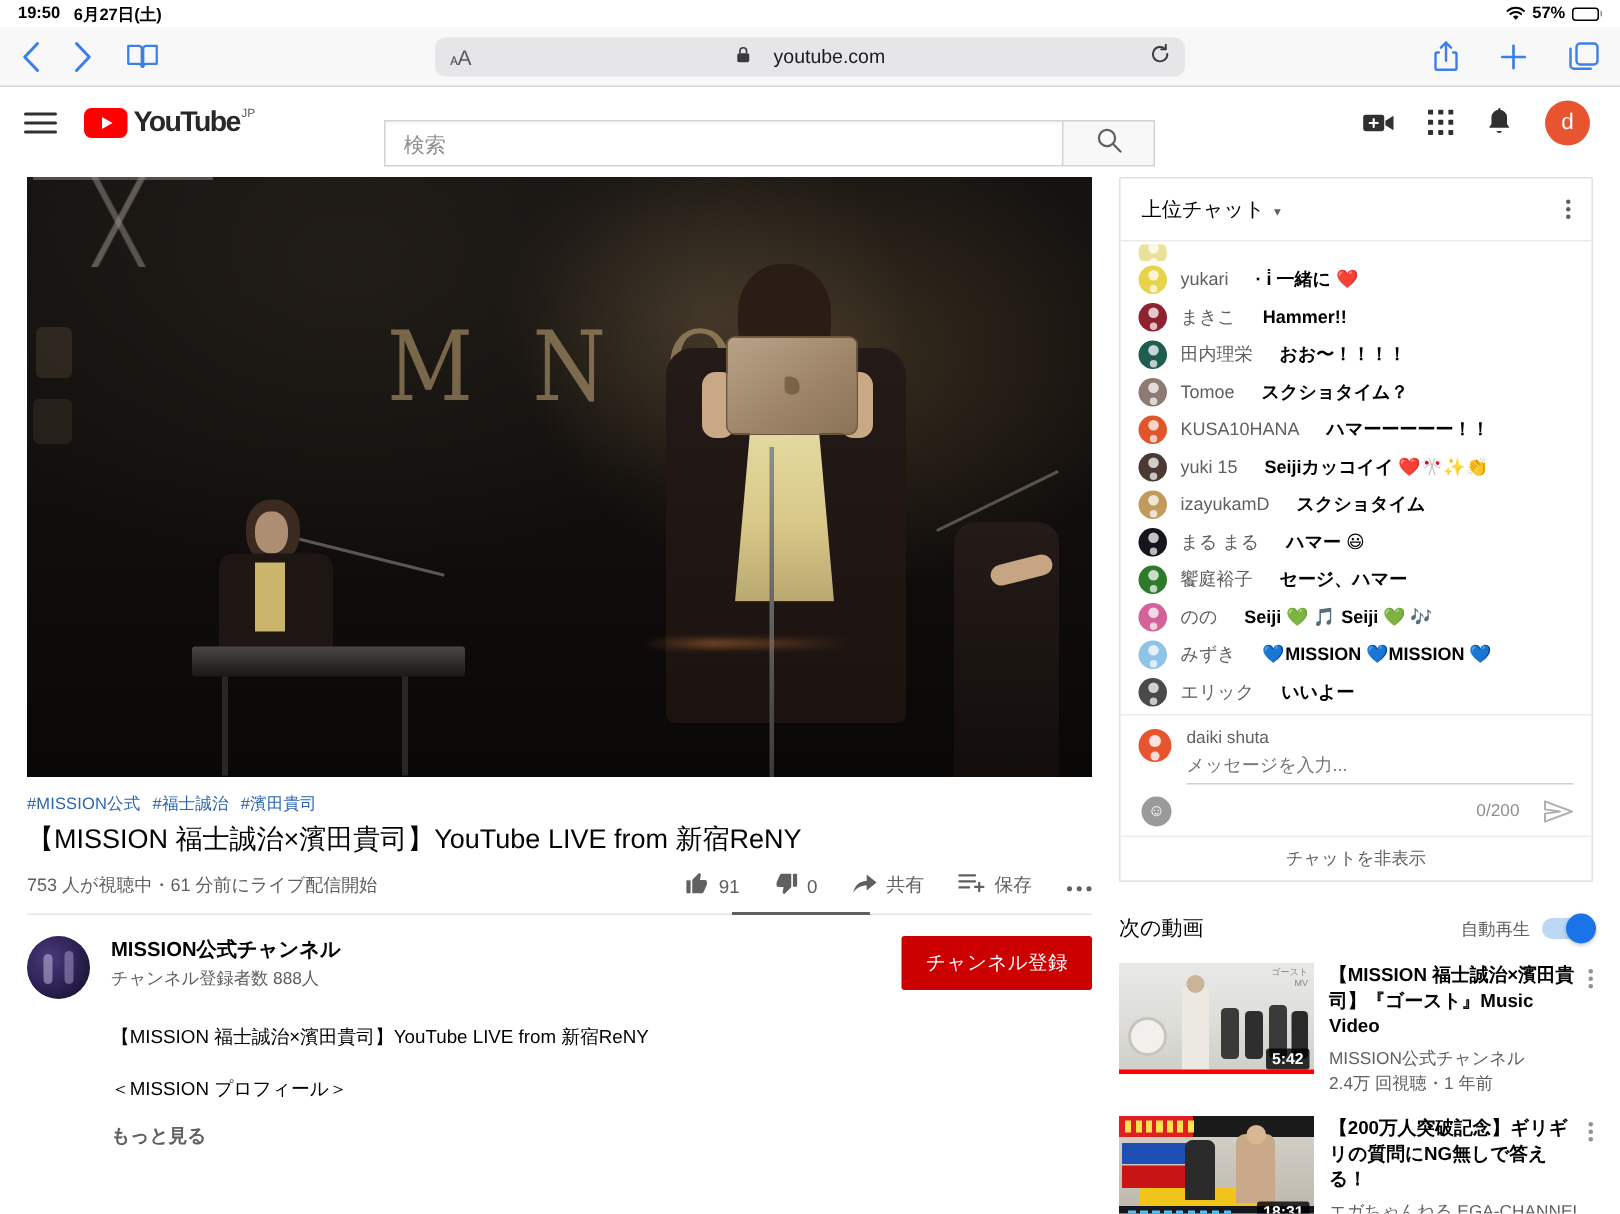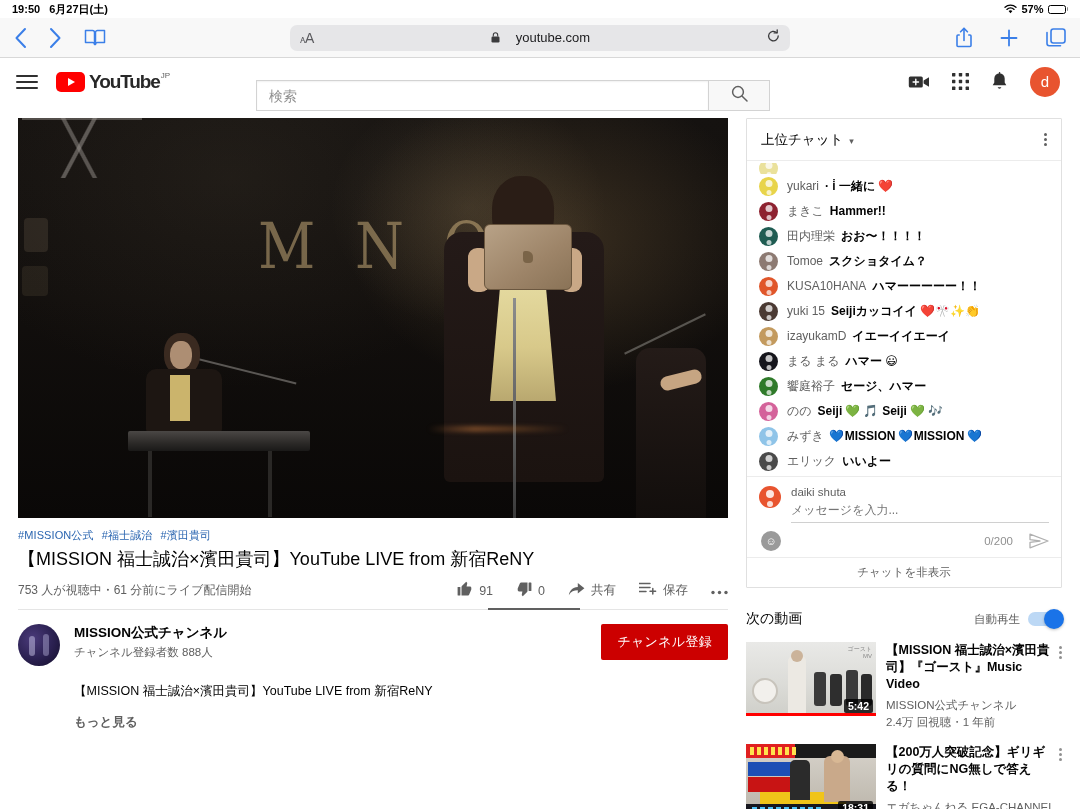--- a/index.html
+++ b/index.html
@@ -258,21 +258,21 @@
   .kebab i { display:block; width:3px; height:3px; border-radius:50%; background:#606060; margin:2px 0; }
   .chat-list { flex: 1; overflow: hidden; padding: 2px 0 0 0; position: relative; }
   .msg { display: flex; align-items: center; padding: 3px 12px; }
   .msg-av { width: 19px; height: 19px; border-radius: 50%; flex: none; position: relative; overflow: hidden; }
   .msg-av::after {
     content: ""; position: absolute; left: 50%; top: 3px; transform: translateX(-50%);
     width: 7px; height: 7px; border-radius: 50%; background: rgba(255,255,255,.75);
     box-shadow: 0 9px 0 -1px rgba(255,255,255,.7);
   }
   .msg-body { margin-left: 9px; font-size: 12px; line-height: 17px; white-space: nowrap; }
-  .msg-name { color: #606060; margin-right: 6px; }
+  .msg-name { color: #606060; margin-right: 18px; }
   .msg-text { color: #030303; font-weight: bold; }
   .msg.cut { opacity: .55; height: 11px; overflow: hidden; padding-top: 0; padding-bottom: 0; }
 
   .chat-input-zone { border-top: 1px solid #ececec; padding: 9px 12px 0 12px; }
   .ci-top { display: flex; align-items: flex-start; }
   .ci-av { width: 22px; height: 22px; border-radius: 50%; background: #e8542f; flex: none; position: relative; overflow: hidden; }
   .ci-av::after {
     content: ""; position: absolute; left: 50%; top: 4px; transform: translateX(-50%);
     width: 8px; height: 8px; border-radius: 50%; background: rgba(255,255,255,.85);
     box-shadow: 0 10px 0 -1px rgba(255,255,255,.8);
@@ -601,20 +601,21 @@
       <div class="chan-av"></div>
       <div class="chan-txt">
         <div class="chan-name">MISSION公式チャンネル</div>
         <div class="chan-subs">チャンネル登録者数 888人</div>
       </div>
       <button class="sub-btn">チャンネル登録</button>
     </div>
 
     <div class="desc">
       <div class="desc-line">【MISSION 福士誠治×濱田貴司】YouTube LIVE from 新宿ReNY</div>
+      <div class="desc-line gap">＜MISSION プロフィール＞</div>
       <div class="more">もっと見る</div>
     </div>
   </div>
 
   <div class="col-side">
 
     <div class="chat">
       <div class="chat-head">
         <span class="chat-mode">
           <span>上位チャット</span><span class="caret">▾</span>
@@ -650,21 +651,21 @@
           <div class="msg">
             <span class="msg-av" style="background: rgb(224, 86, 42);"></span>
             <span class="msg-body"><span class="msg-name">KUSA10HANA</span><span class="msg-text">ハマーーーーー！！</span></span>
           </div>
           <div class="msg">
             <span class="msg-av" style="background: rgb(75, 58, 51);"></span>
             <span class="msg-body"><span class="msg-name">yuki 15</span><span class="msg-text">Seijiカッコイイ ❤️🎌✨👏</span></span>
           </div>
           <div class="msg">
             <span class="msg-av" style="background: rgb(195, 154, 94);"></span>
-            <span class="msg-body"><span class="msg-name">izayukamD</span><span class="msg-text">イエーイイエーイ</span></span>
+            <span class="msg-body"><span class="msg-name">izayukamD</span><span class="msg-text">スクショタイム</span></span>
           </div>
           <div class="msg">
             <span class="msg-av" style="background: rgb(21, 21, 28);"></span>
             <span class="msg-body"><span class="msg-name">まる まる</span><span class="msg-text">ハマー 😃</span></span>
           </div>
           <div class="msg">
             <span class="msg-av" style="background: rgb(47, 122, 42);"></span>
             <span class="msg-body"><span class="msg-name">饗庭裕子</span><span class="msg-text">セージ、ハマー</span></span>
           </div>
           <div class="msg">

